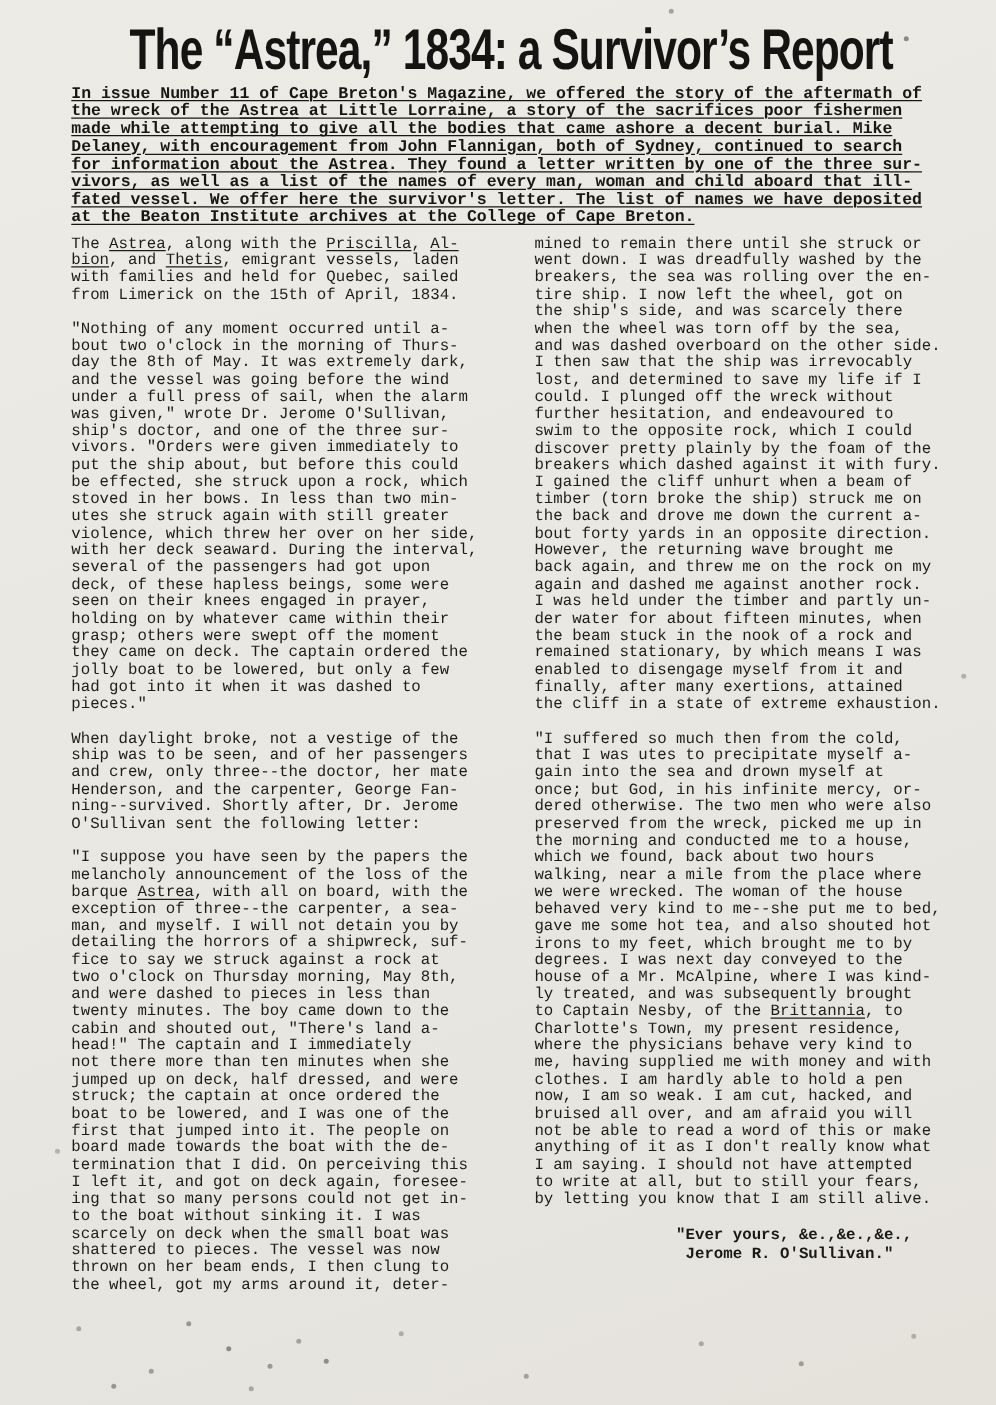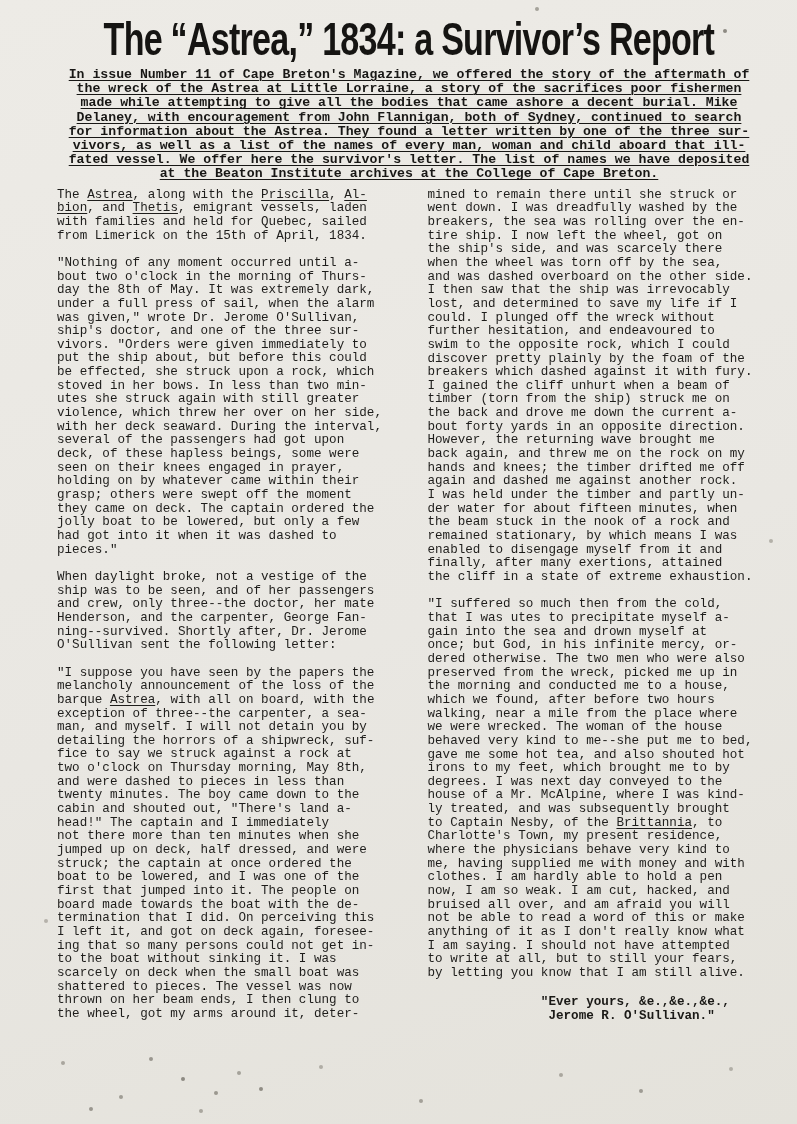--- a/index.html
+++ b/index.html
@@ -13,21 +13,21 @@
   }
   .title{
     margin:14px 0 2px 0;width:100%;text-align:center;
     font-family:"Liberation Sans","DejaVu Sans",sans-serif;
     font-weight:700;font-size:46px;line-height:50px;letter-spacing:-1px;
     transform:scaleX(0.74);transform-origin:50% 50%;
     white-space:nowrap;color:#151412;
   }
   .intro{
     margin:4px 36px 0 57px;width:704px;
-    font-size:13.2px;line-height:14.2px;font-weight:700;color:#181715;text-align:center;
+    font-size:13.2px;line-height:14.2px;font-weight:700;color:#181715;
   }
   .intro .line{white-space:pre;text-decoration:underline;text-underline-offset:2px;text-decoration-thickness:1.3px;}
   .cols{display:flex;gap:39px;margin:7px 38px 0 57px;justify-content:center;}
   .col{width:342px;font-size:12.6px;line-height:13.65px;}
   .line{white-space:pre;}
   .para{margin:0 0 13.65px 0;}
   .para:last-child{margin-bottom:0;}
   .sig{margin-top:14px;font-size:12.6px;line-height:14.5px;font-weight:700;color:#1a1916;}
   u{text-underline-offset:2px;text-decoration-thickness:1.2px;}
   .specks{
@@ -61,20 +61,21 @@
         <div class="para">
           <div class="line">The <u>Astrea</u>, along with the <u>Priscilla</u>, <u>Al-</u></div>
           <div class="line"><u>bion</u>, and <u>Thetis</u>, emigrant vessels, laden</div>
           <div class="line">with families and held for Quebec, sailed</div>
           <div class="line">from Limerick on the 15th of April, 1834.</div>
         </div>
         <div class="para">
           <div class="line">"Nothing of any moment occurred until a-</div>
           <div class="line">bout two o'clock in the morning of Thurs-</div>
           <div class="line">day the 8th of May. It was extremely dark,</div>
+          <div class="line">and the vessel was going before the wind</div>
           <div class="line">under a full press of sail, when the alarm</div>
           <div class="line">was given," wrote Dr. Jerome O'Sullivan,</div>
           <div class="line">ship's doctor, and one of the three sur-</div>
           <div class="line">vivors. "Orders were given immediately to</div>
           <div class="line">put the ship about, but before this could</div>
           <div class="line">be effected, she struck upon a rock, which</div>
           <div class="line">stoved in her bows. In less than two min-</div>
           <div class="line">utes she struck again with still greater</div>
           <div class="line">violence, which threw her over on her side,</div>
           <div class="line">with her deck seaward. During the interval,</div>
@@ -136,44 +137,43 @@
             <div class="line">when the wheel was torn off by the sea,</div>
             <div class="line">and was dashed overboard on the other side.</div>
             <div class="line">I then saw that the ship was irrevocably</div>
             <div class="line">lost, and determined to save my life if I</div>
             <div class="line">could. I plunged off the wreck without</div>
             <div class="line">further hesitation, and endeavoured to</div>
             <div class="line">swim to the opposite rock, which I could</div>
             <div class="line">discover pretty plainly by the foam of the</div>
             <div class="line">breakers which dashed against it with fury.</div>
             <div class="line">I gained the cliff unhurt when a beam of</div>
-            <div class="line">timber (torn from the ship) struck me on</div>
+            <div class="line">timber (torn broke the ship) struck me on</div>
             <div class="line">the back and drove me down the current a-</div>
             <div class="line">bout forty yards in an opposite direction.</div>
             <div class="line">However, the returning wave brought me</div>
             <div class="line">back again, and threw me on the rock on my</div>
-            <div class="line">hands and knees; the timber drifted me off</div>
             <div class="line">again and dashed me against another rock.</div>
             <div class="line">I was held under the timber and partly un-</div>
             <div class="line">der water for about fifteen minutes, when</div>
             <div class="line">the beam stuck in the nook of a rock and</div>
             <div class="line">remained stationary, by which means I was</div>
             <div class="line">enabled to disengage myself from it and</div>
             <div class="line">finally, after many exertions, attained</div>
             <div class="line">the cliff in a state of extreme exhaustion.</div>
           </div>
           <div class="para">
             <div class="line">"I suffered so much then from the cold,</div>
             <div class="line">that I was utes to precipitate myself a-</div>
             <div class="line">gain into the sea and drown myself at</div>
             <div class="line">once; but God, in his infinite mercy, or-</div>
             <div class="line">dered otherwise. The two men who were also</div>
             <div class="line">preserved from the wreck, picked me up in</div>
             <div class="line">the morning and conducted me to a house,</div>
-            <div class="line">which we found, after before two hours</div>
+            <div class="line">which we found, back about two hours</div>
             <div class="line">walking, near a mile from the place where</div>
             <div class="line">we were wrecked. The woman of the house</div>
             <div class="line">behaved very kind to me--she put me to bed,</div>
             <div class="line">gave me some hot tea, and also shouted hot</div>
             <div class="line">irons to my feet, which brought me to by</div>
             <div class="line">degrees. I was next day conveyed to the</div>
             <div class="line">house of a Mr. McAlpine, where I was kind-</div>
             <div class="line">ly treated, and was subsequently brought</div>
             <div class="line">to Captain Nesby, of the <u>Brittannia</u>, to</div>
             <div class="line">Charlotte's Town, my present residence,</div>

